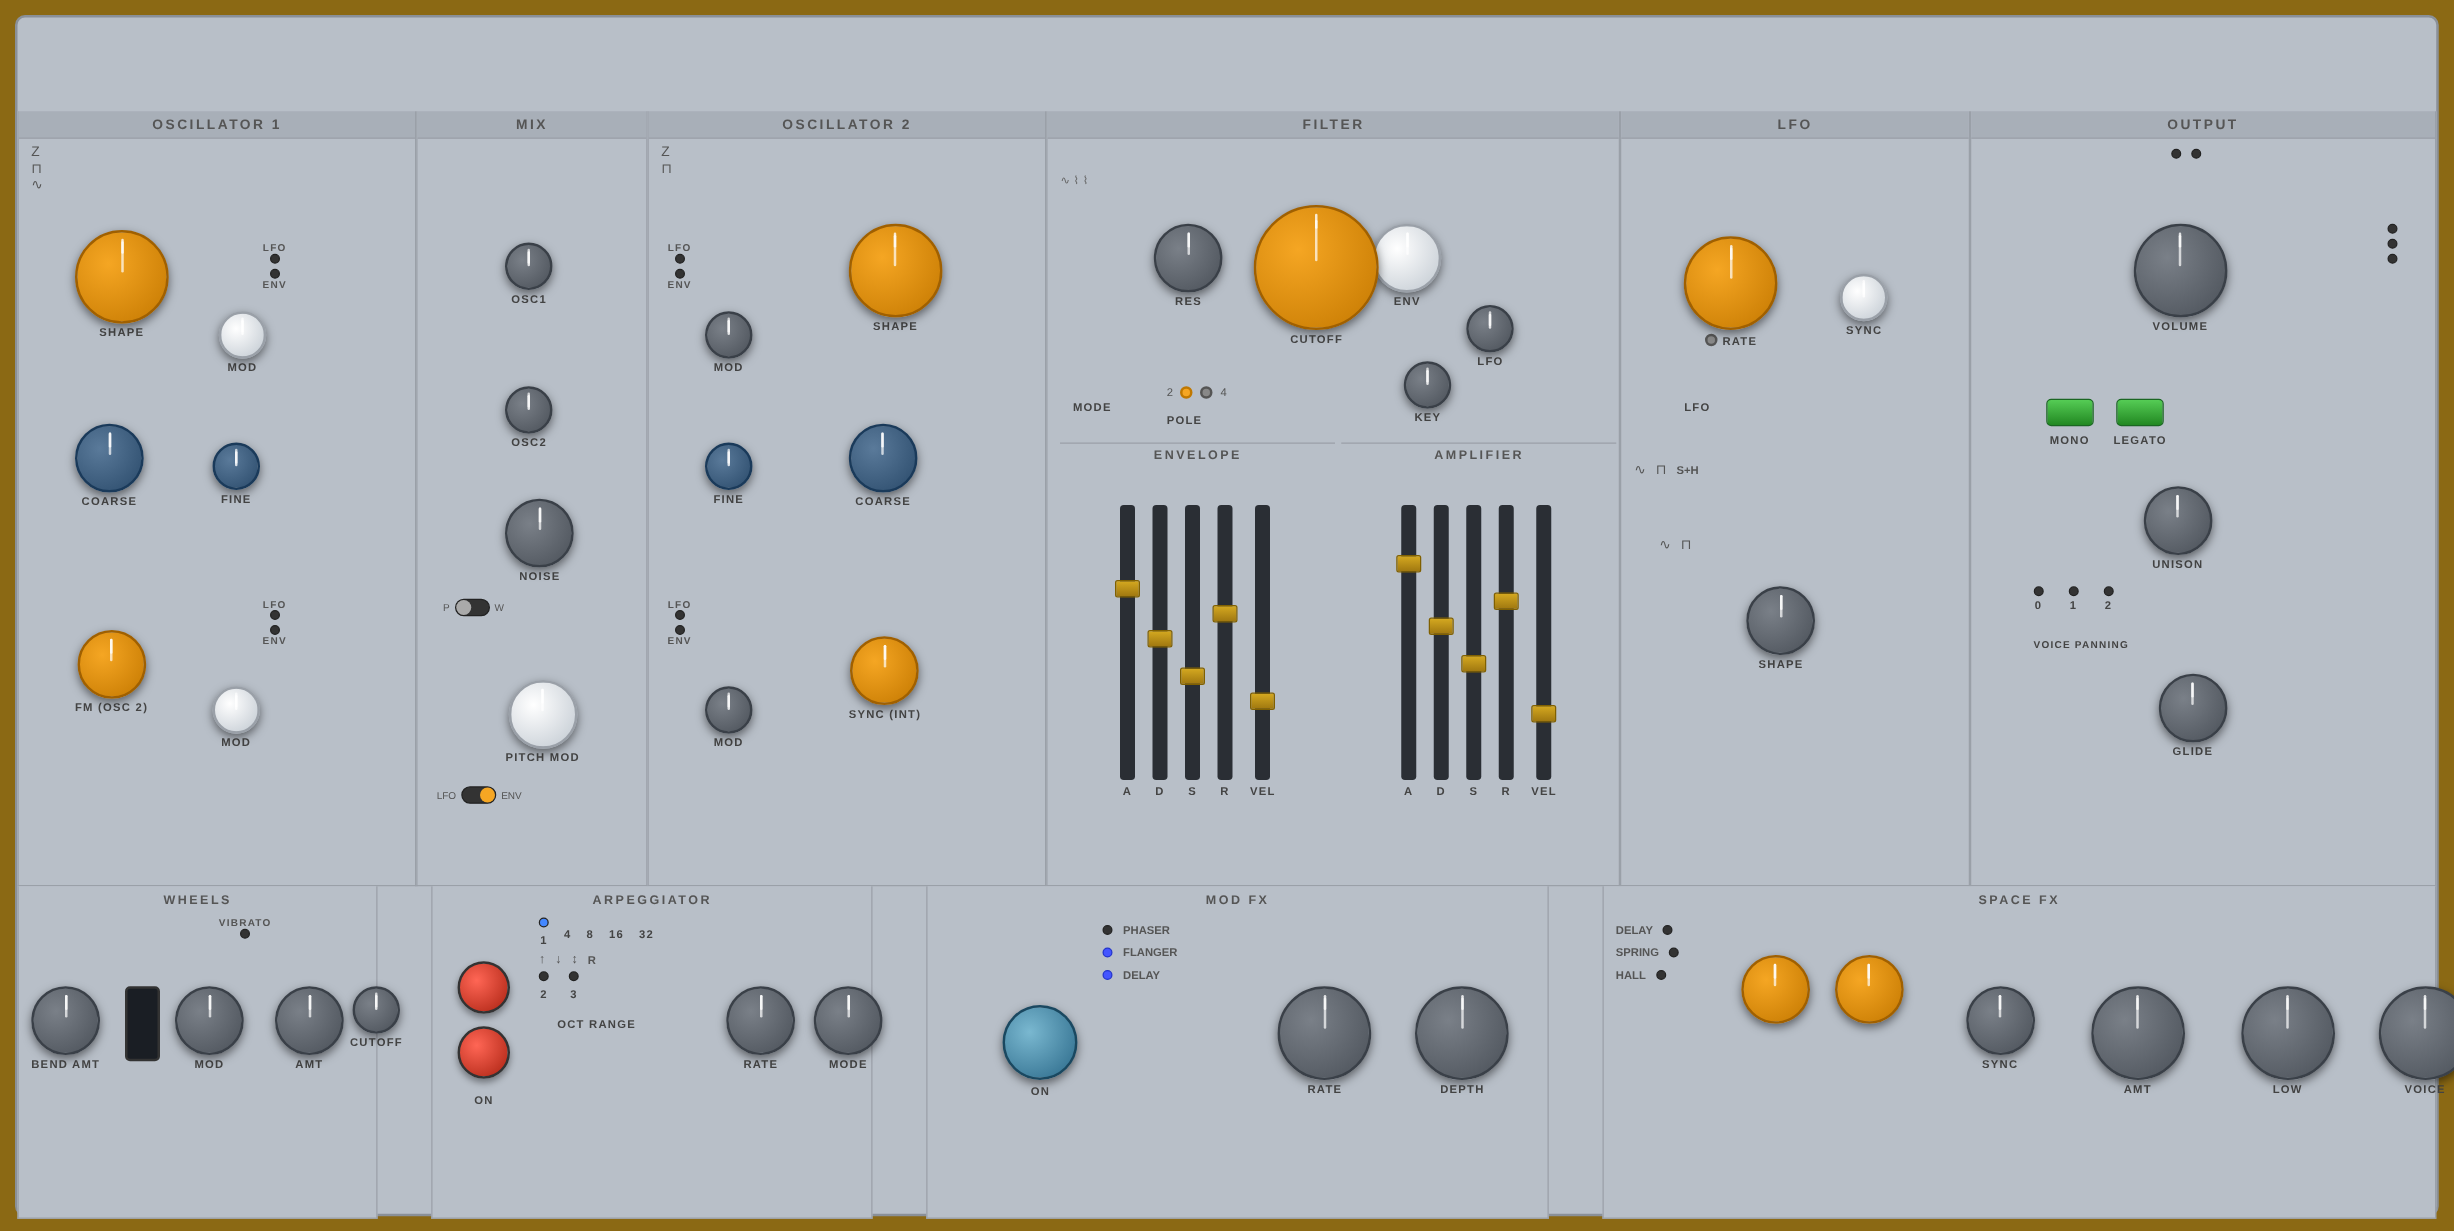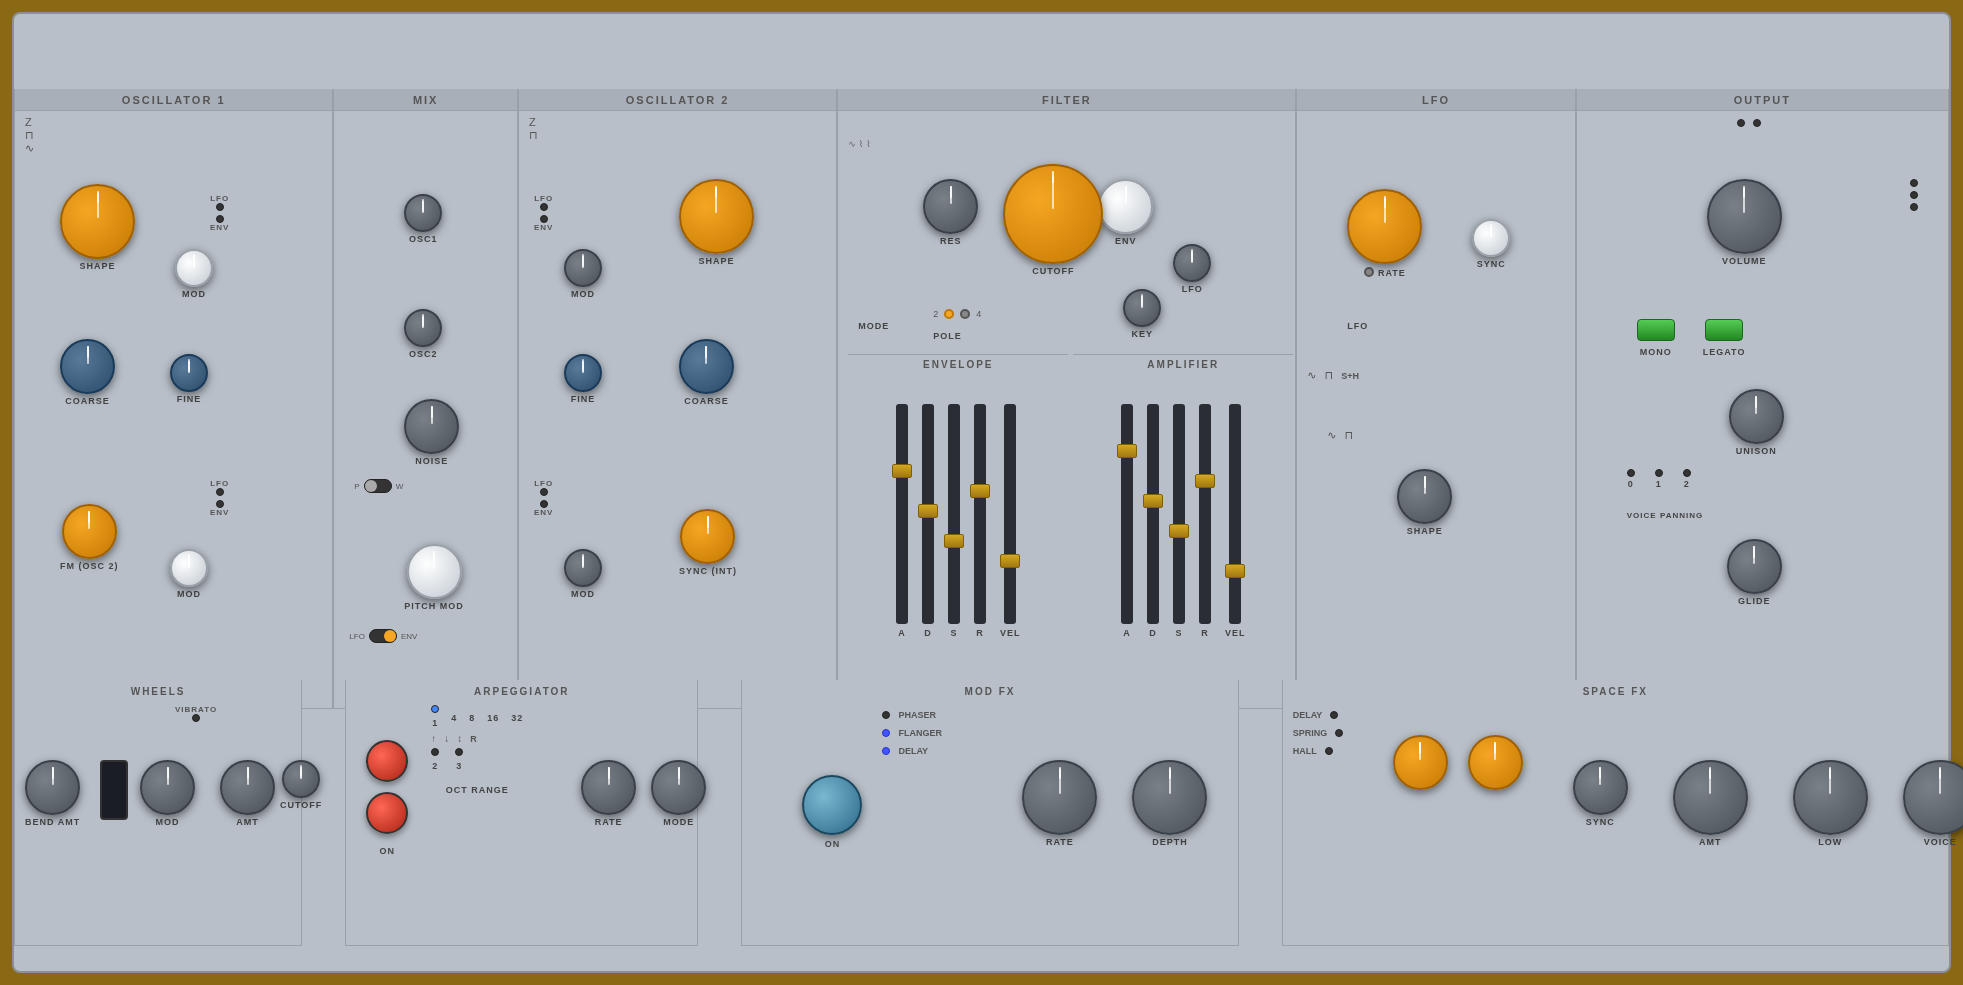--- a/index.html
+++ b/index.html
@@ -146,21 +146,21 @@
       border-radius: 50%;
       background: #333;
       border: 1px solid #222;
     }
     .led-blue { background: #4488ff; }
     .led-off { background: #333; }
 
     
     .bottom-row {
       position: absolute;
-      top: 666px; left: 0; right: 0;
+      top: 695px; left: 0; right: 0;
       height: 266px;
       display: flex;
       gap: 43px;
     }
     .sec-wheels { width: 310px; }
     .sec-arp { width: 380px; }
     .sec-modfx { width: 535px; }
     .sec-spacefx { width: 718px; }
 
     .bottom-section {
@@ -685,32 +685,32 @@
         </div>
         <div class="knob-label">VOLUME</div>
       </div>
 
       <div class="abs" style="right:30px;top:90px;display:flex;flex-direction:column;gap:4px;">
         <div class="led led-off"></div>
         <div class="led led-off"></div>
         <div class="led led-off"></div>
       </div>
 
-      <div class="abs" style="left:60px; top:230px; display:flex;gap:28px;align-items:center;">
+      <div class="abs" style="left:60px; top:230px; display:flex;gap:16px;align-items:center;">
         <div style="display:flex;flex-direction:column;align-items:center;gap:4px;">
           <div style="width:38px;height:22px;background:linear-gradient(to bottom,#55cc55,#228822);border-radius:4px;border:1px solid #1a6622;cursor:pointer;"></div>
           <div class="knob-label">MONO</div>
         </div>
         <div style="display:flex;flex-direction:column;align-items:center;gap:4px;">
           <div style="width:38px;height:22px;background:linear-gradient(to bottom,#55cc55,#228822);border-radius:4px;border:1px solid #1a6622;cursor:pointer;"></div>
           <div class="knob-label">LEGATO</div>
         </div>
       </div>
 
-      <div class="knob-container abs" style="left:152px; top:300px;">
+      <div class="knob-container abs" style="left:138px; top:300px;">
         <div class="knob knob-gray knob-md">
           <div class="knob-indicator"></div>
         </div>
         <div class="knob-label">UNISON</div>
       </div>
 
       <div class="abs" style="left:50px;top:380px;display:flex;gap:20px;align-items:center;">
         <div style="display:flex;flex-direction:column;align-items:center;">
           <div class="led led-off"></div>
           <div class="knob-label">0</div>

